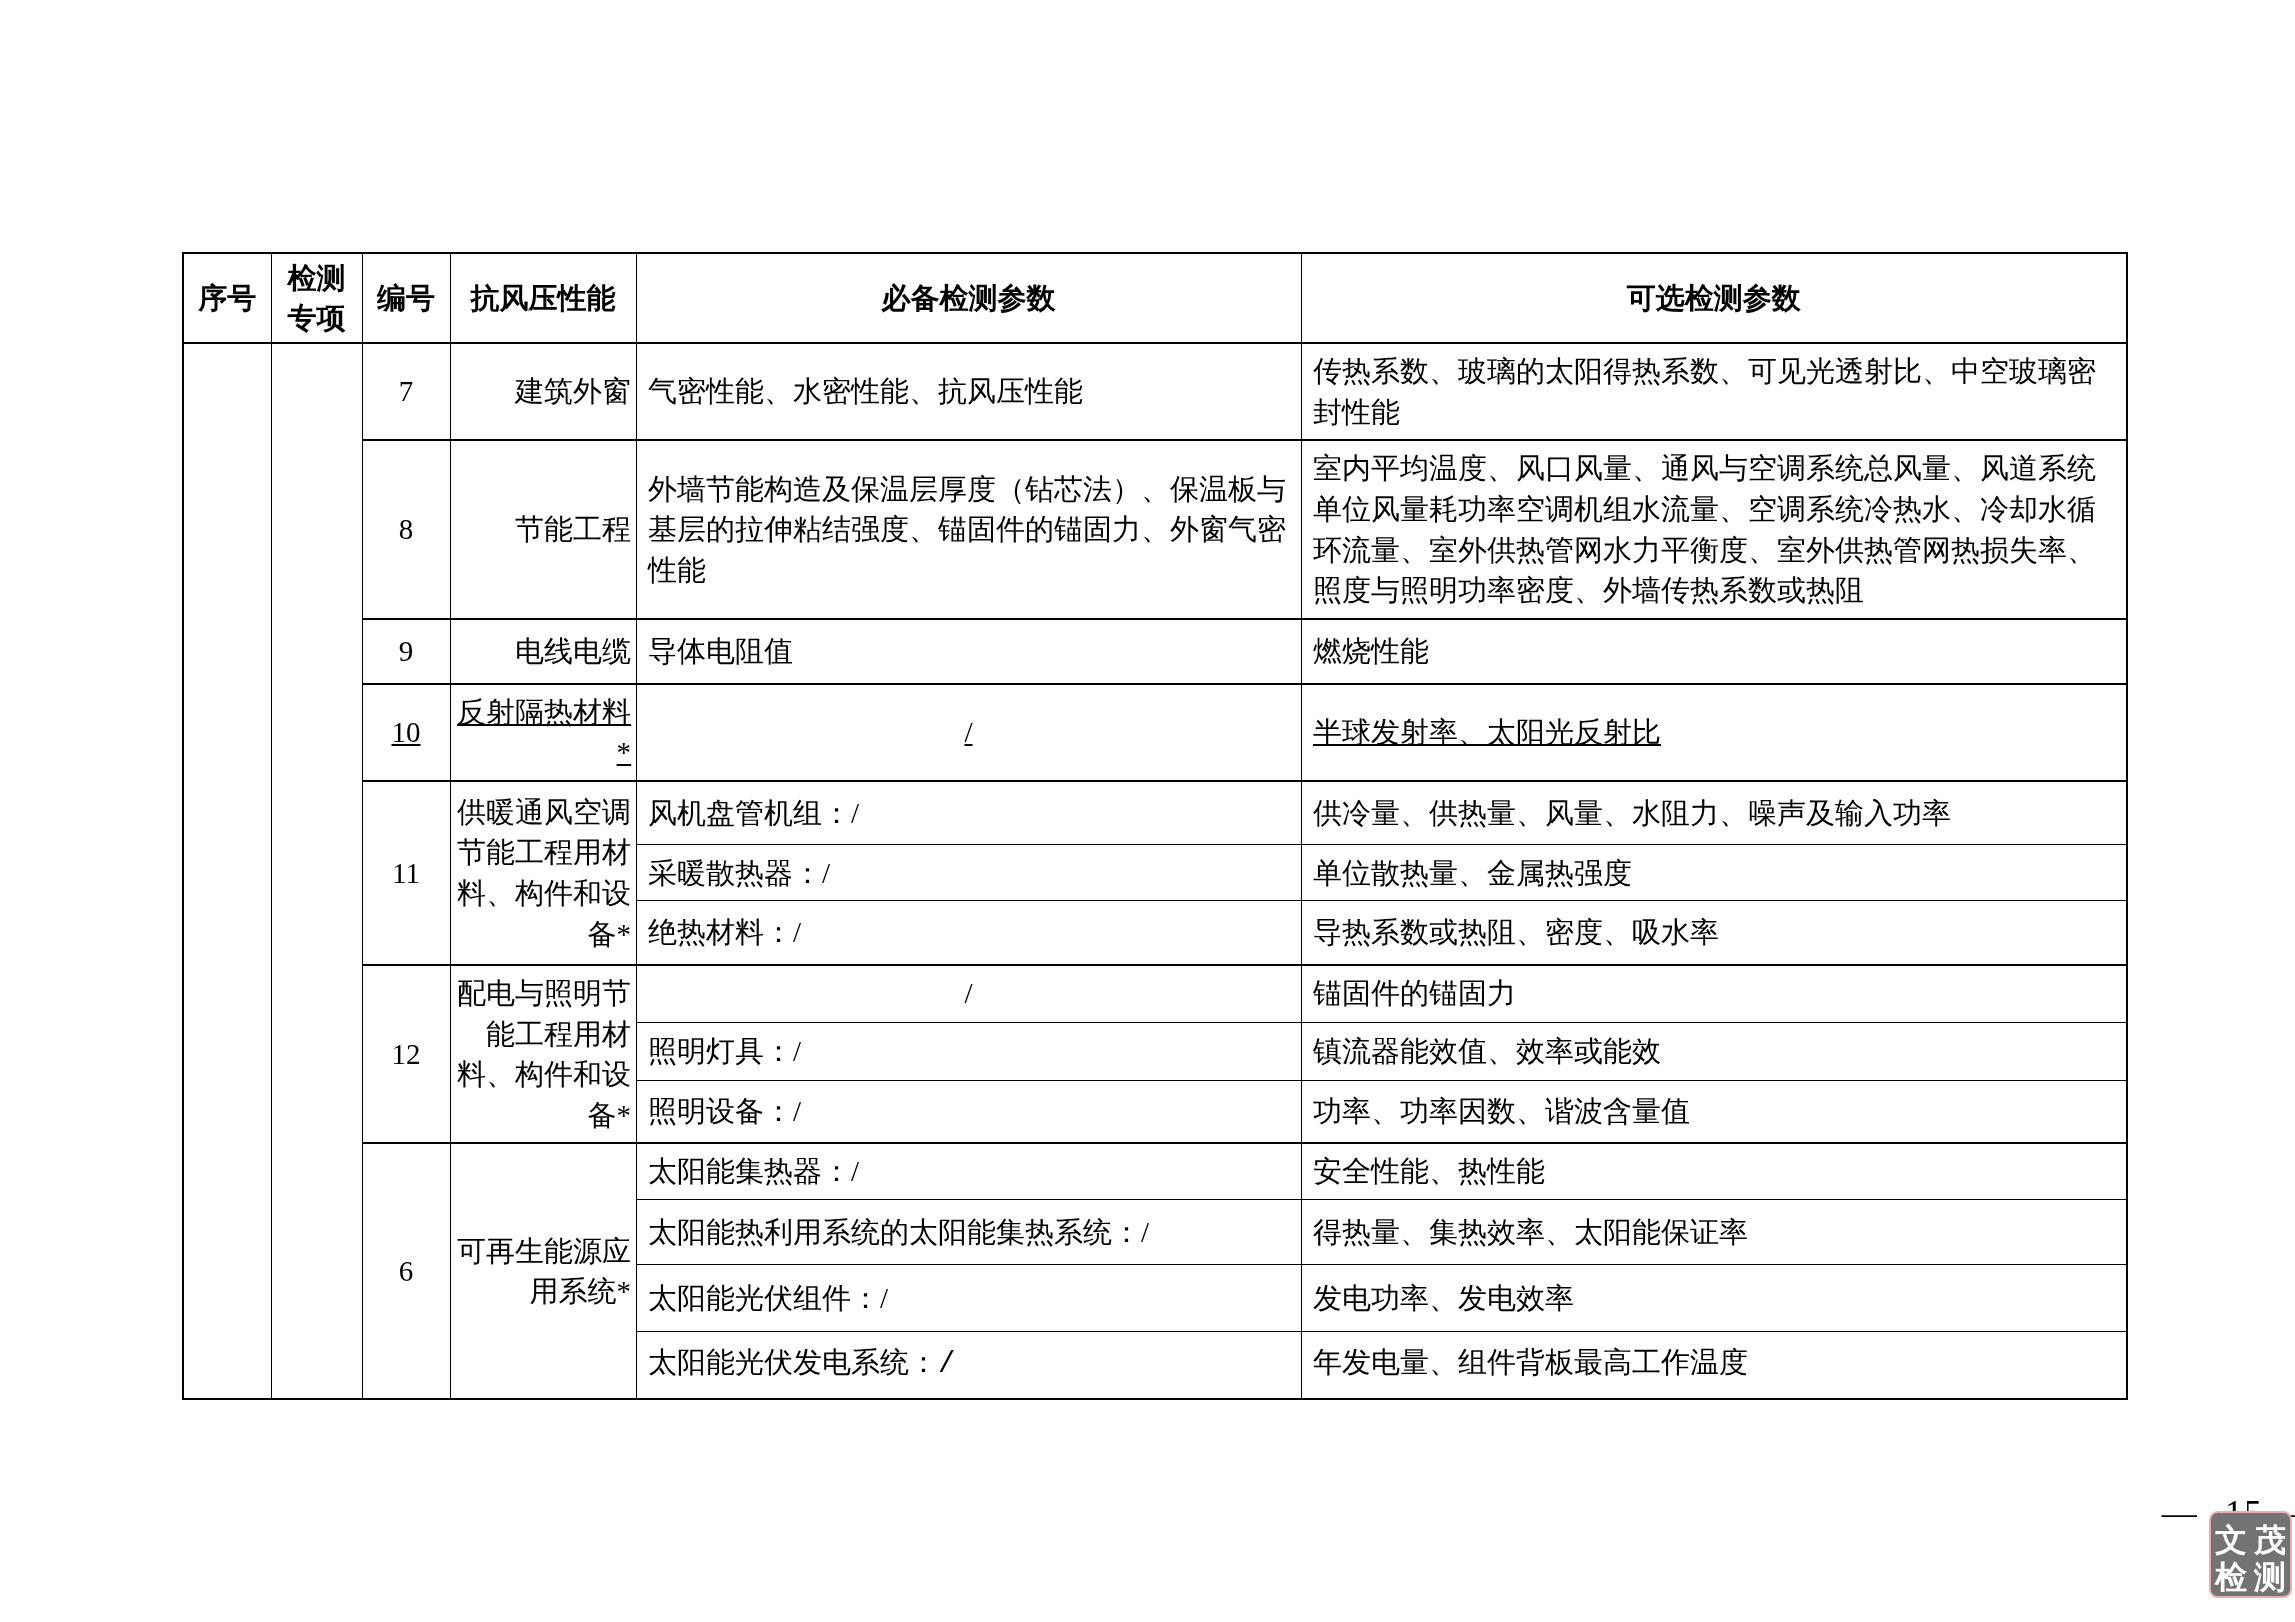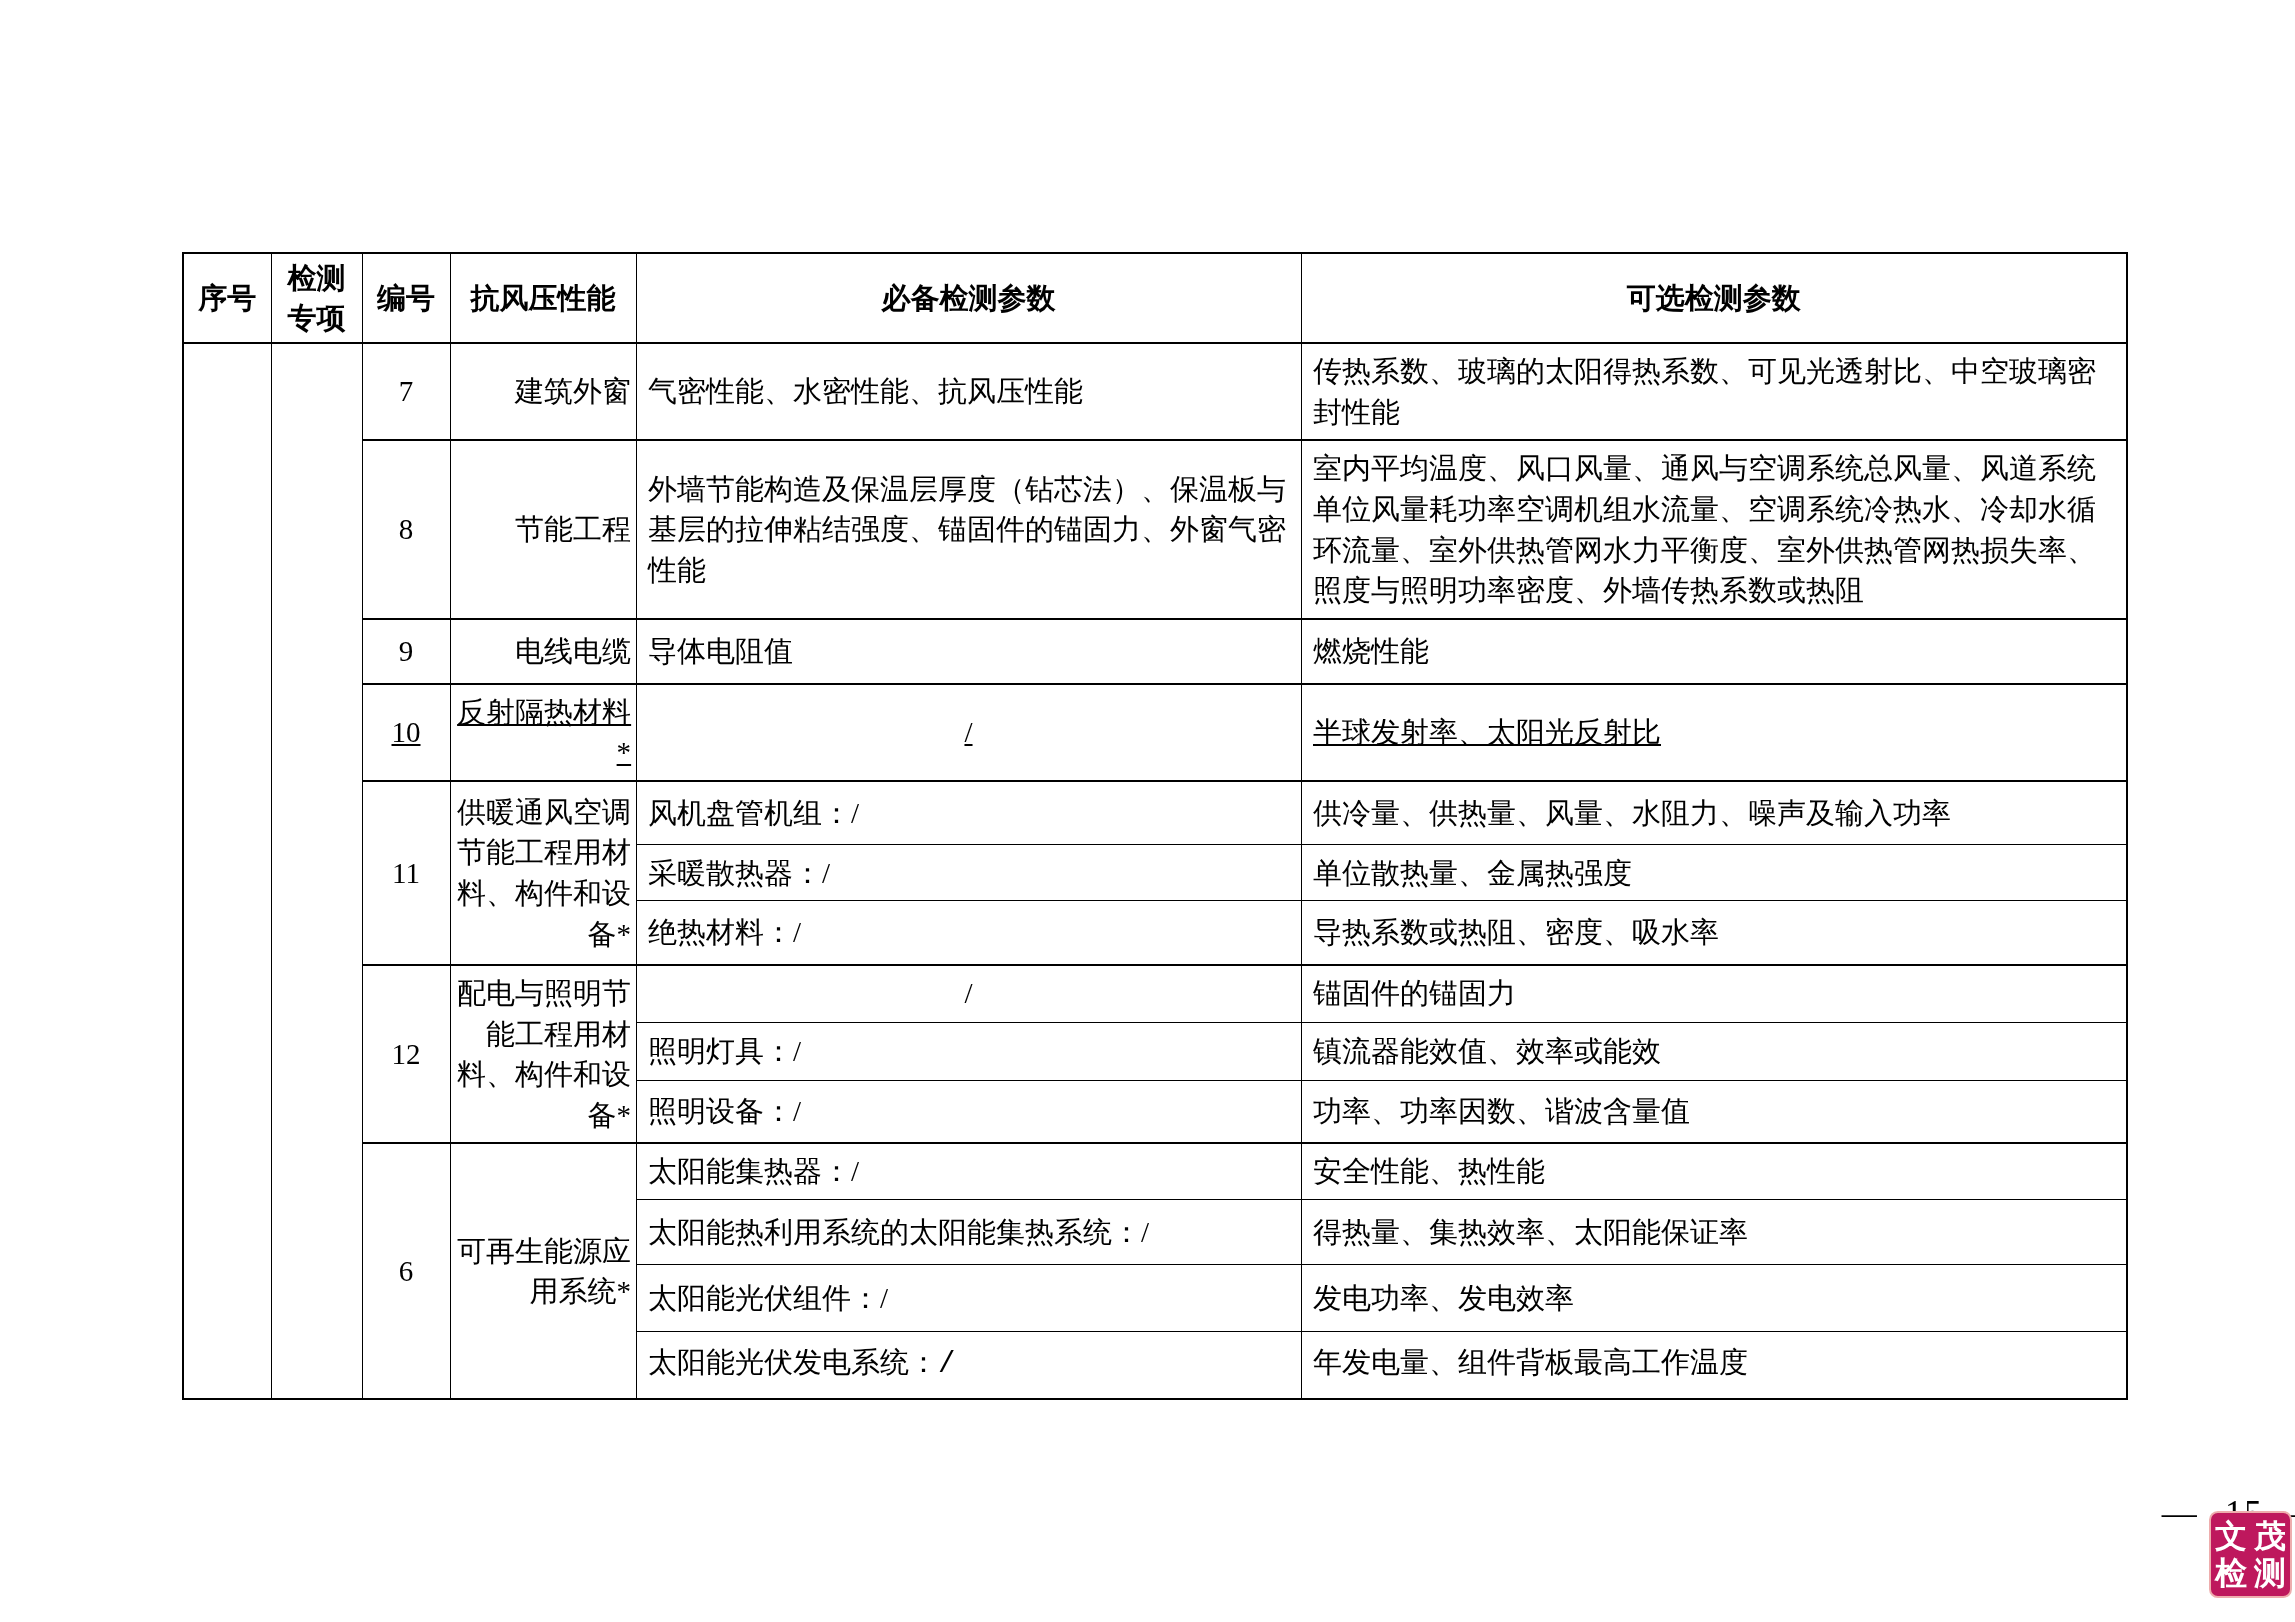--- a/index.html
+++ b/index.html
@@ -197,19 +197,19 @@
         </tr>
         <tr>
           <td class="col-req">太阳能光伏发电系统：/</td>
           <td class="col-opt">年发电量、组件背板最高工作温度</td>
         </tr>
       </tbody>
   </table>
 
   <div class="page-number">— 15 —</div>
 
-  <div class="seal" style="background: #be185d; border-color: rgb(238, 173, 173);">
+  <div class="seal" style="background: #737373; border-color: rgb(238, 173, 173); justify-content: flex-end;">
     <div class="seal-line" style="color: rgb(255, 255, 255);">文茂</div>
     <div class="seal-line" style="color: rgb(255, 255, 255);">检测</div>
   </div>
 
 </div>
 
 
 </body></html>

